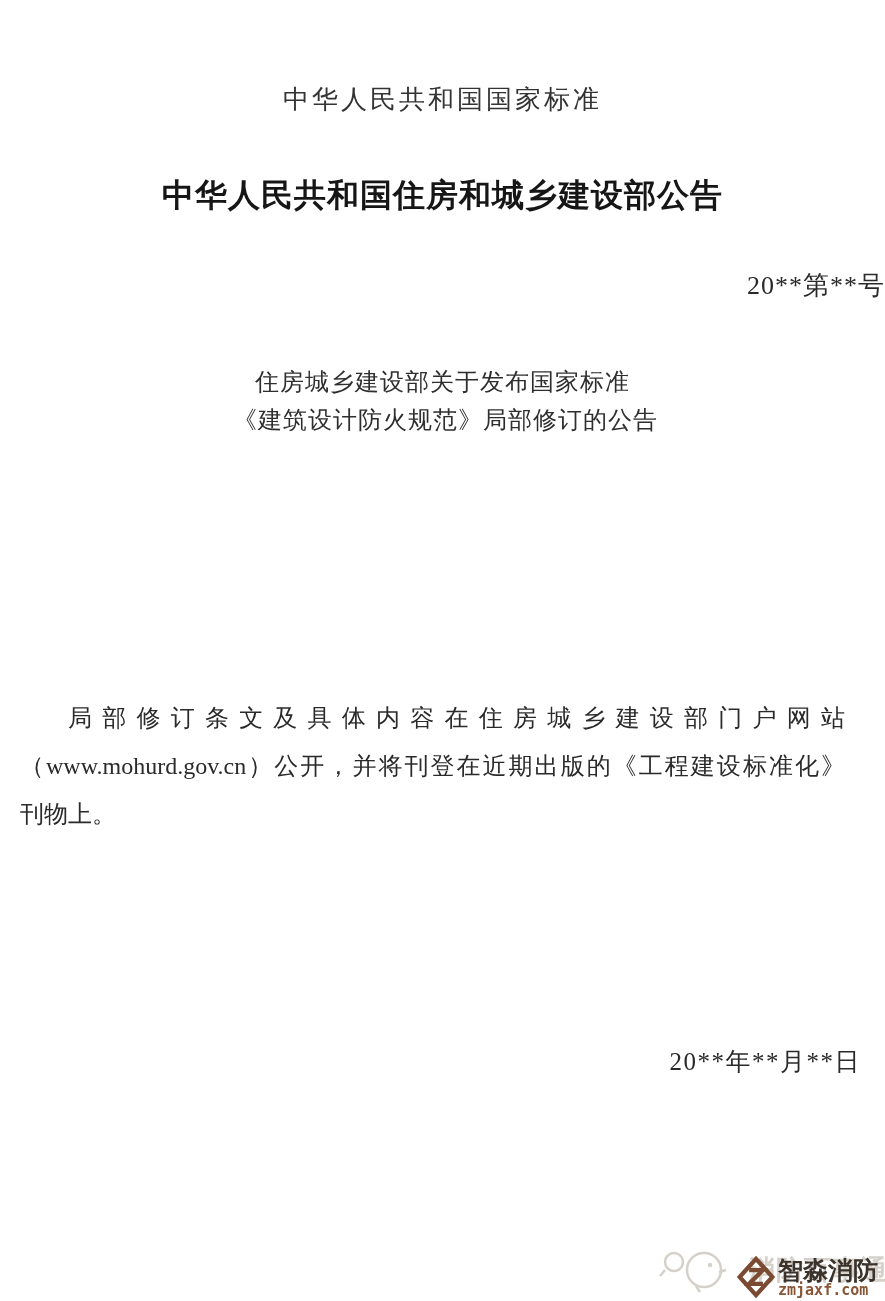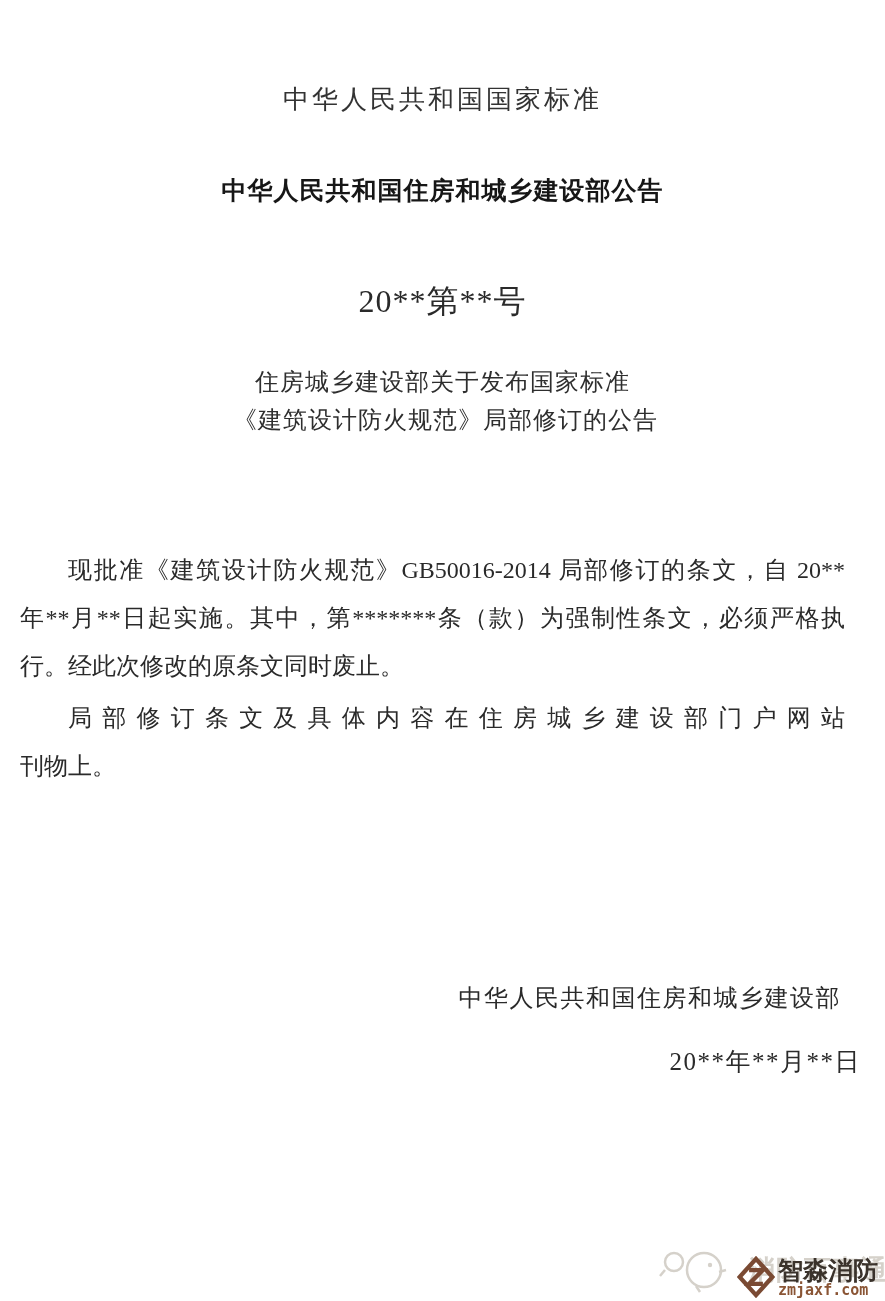--- a/index.html
+++ b/index.html
@@ -21,29 +21,29 @@
     letter-spacing: 3px;
     color: #333333;
   }
   .main-title {
     position: absolute;
     top: 174px; left: 0; right: 0;
     margin: 0;
     text-align: center;
     font-family: "Liberation Sans", "DejaVu Sans", sans-serif;
     font-weight: 700;
-    font-size: 25px;
+    font-size: 32px;
     letter-spacing: 1px;
     color: #161616;
   }
   .doc-number {
     position: absolute;
-    top: 280px; left: 0; right: 0;
-    text-align: center;
-    font-size: 32px;
+    top: 268px; left: 0; right: 0;
+    text-align: right;
+    font-size: 26px;
     letter-spacing: 1px;
   }
   .subtitle {
     position: absolute;
     left: 0; right: 0;
     text-align: center;
     font-size: 24px;
     letter-spacing: 1px;
     color: #2e2e2e;
   }
@@ -120,32 +120,27 @@
 
   <div class="std-header">中华人民共和国国家标准</div>
 
   <h1 class="main-title">中华人民共和国住房和城乡建设部公告</h1>
 
   <div class="doc-number">20**第**号</div>
 
   <div class="subtitle s1">住房城乡建设部关于发布国家标准</div>
   <div class="subtitle s2">《建筑设计防火规范》局部修订的公告</div>
 
-  <div class="body-par p1">
-    <div class="ln indent just">现批准《建筑设计防火规范》GB50016-2014 局部修订的条文，自 20**</div>
-    <div class="ln just">年**月**日起实施。其中，第*******条（款）为强制性条文，必须严格执</div>
-    <div class="ln">行。经此次修改的原条文同时废止。</div>
-  </div>
 
   <div class="body-par p2">
     <div class="ln indent just">局部修订条文及具体内容在住房城乡建设部门户网站</div>
+    <div class="ln just">（www.mohurd.gov.cn）公开，并将刊登在近期出版的《工程建设标准化》</div>
     <div class="ln">刊物上。</div>
   </div>
 
-  <div class="signature">中华人民共和国住房和城乡建设部</div>
 
   <div class="doc-date">20**年**月**日</div>
 
   <div class="wm-light" style="color: rgb(213, 209, 202);">
     <span style="display:inline-block; margin-right:4px;">
       <svg width="88" height="56" viewBox="0 0 88 56" fill="none" stroke="currentColor" stroke-width="2.5">
         <circle cx="18" cy="22" r="9"></circle>
         <path d="M9 30 L4 36"></path>
         <circle cx="48" cy="30" r="17" fill="#ffffff"></circle>
         <circle cx="54" cy="25" r="2.2" fill="currentColor" stroke="none"></circle>

